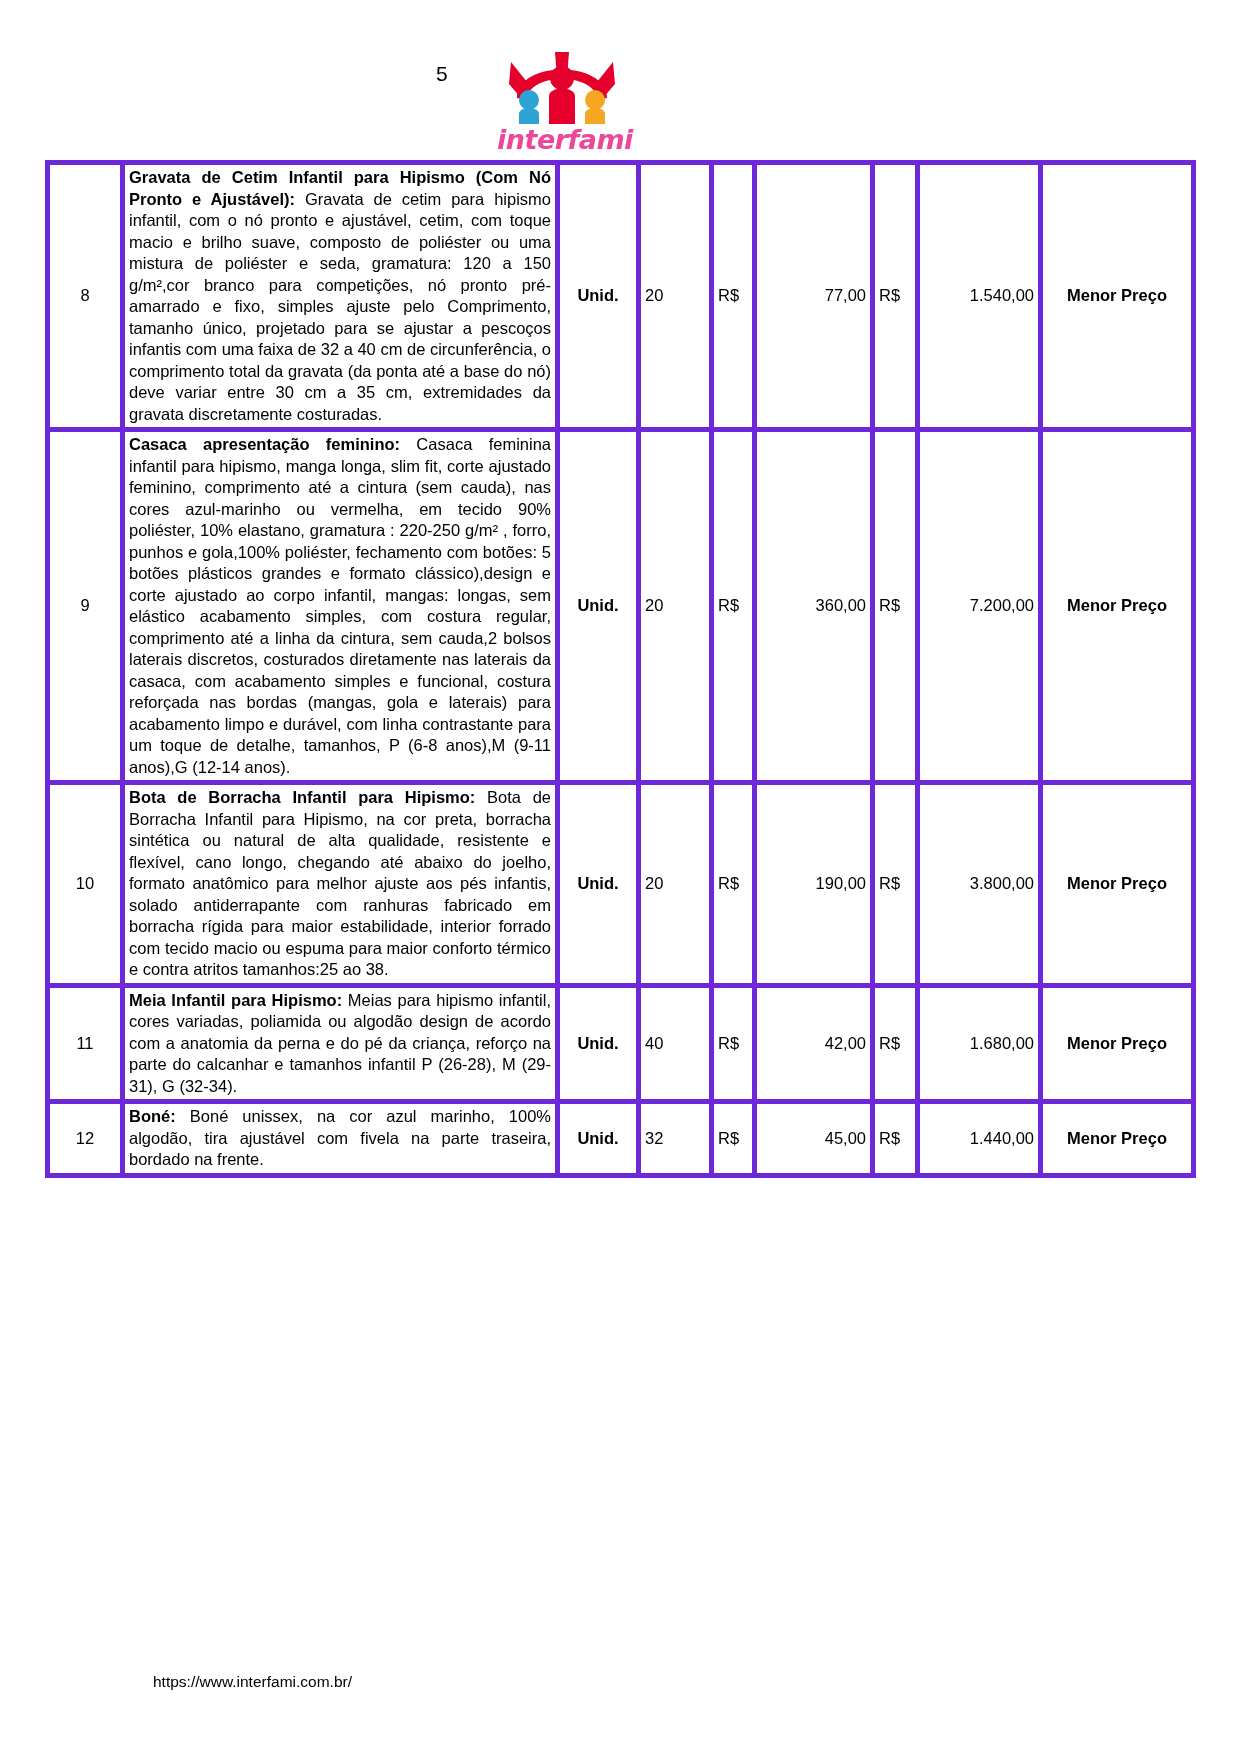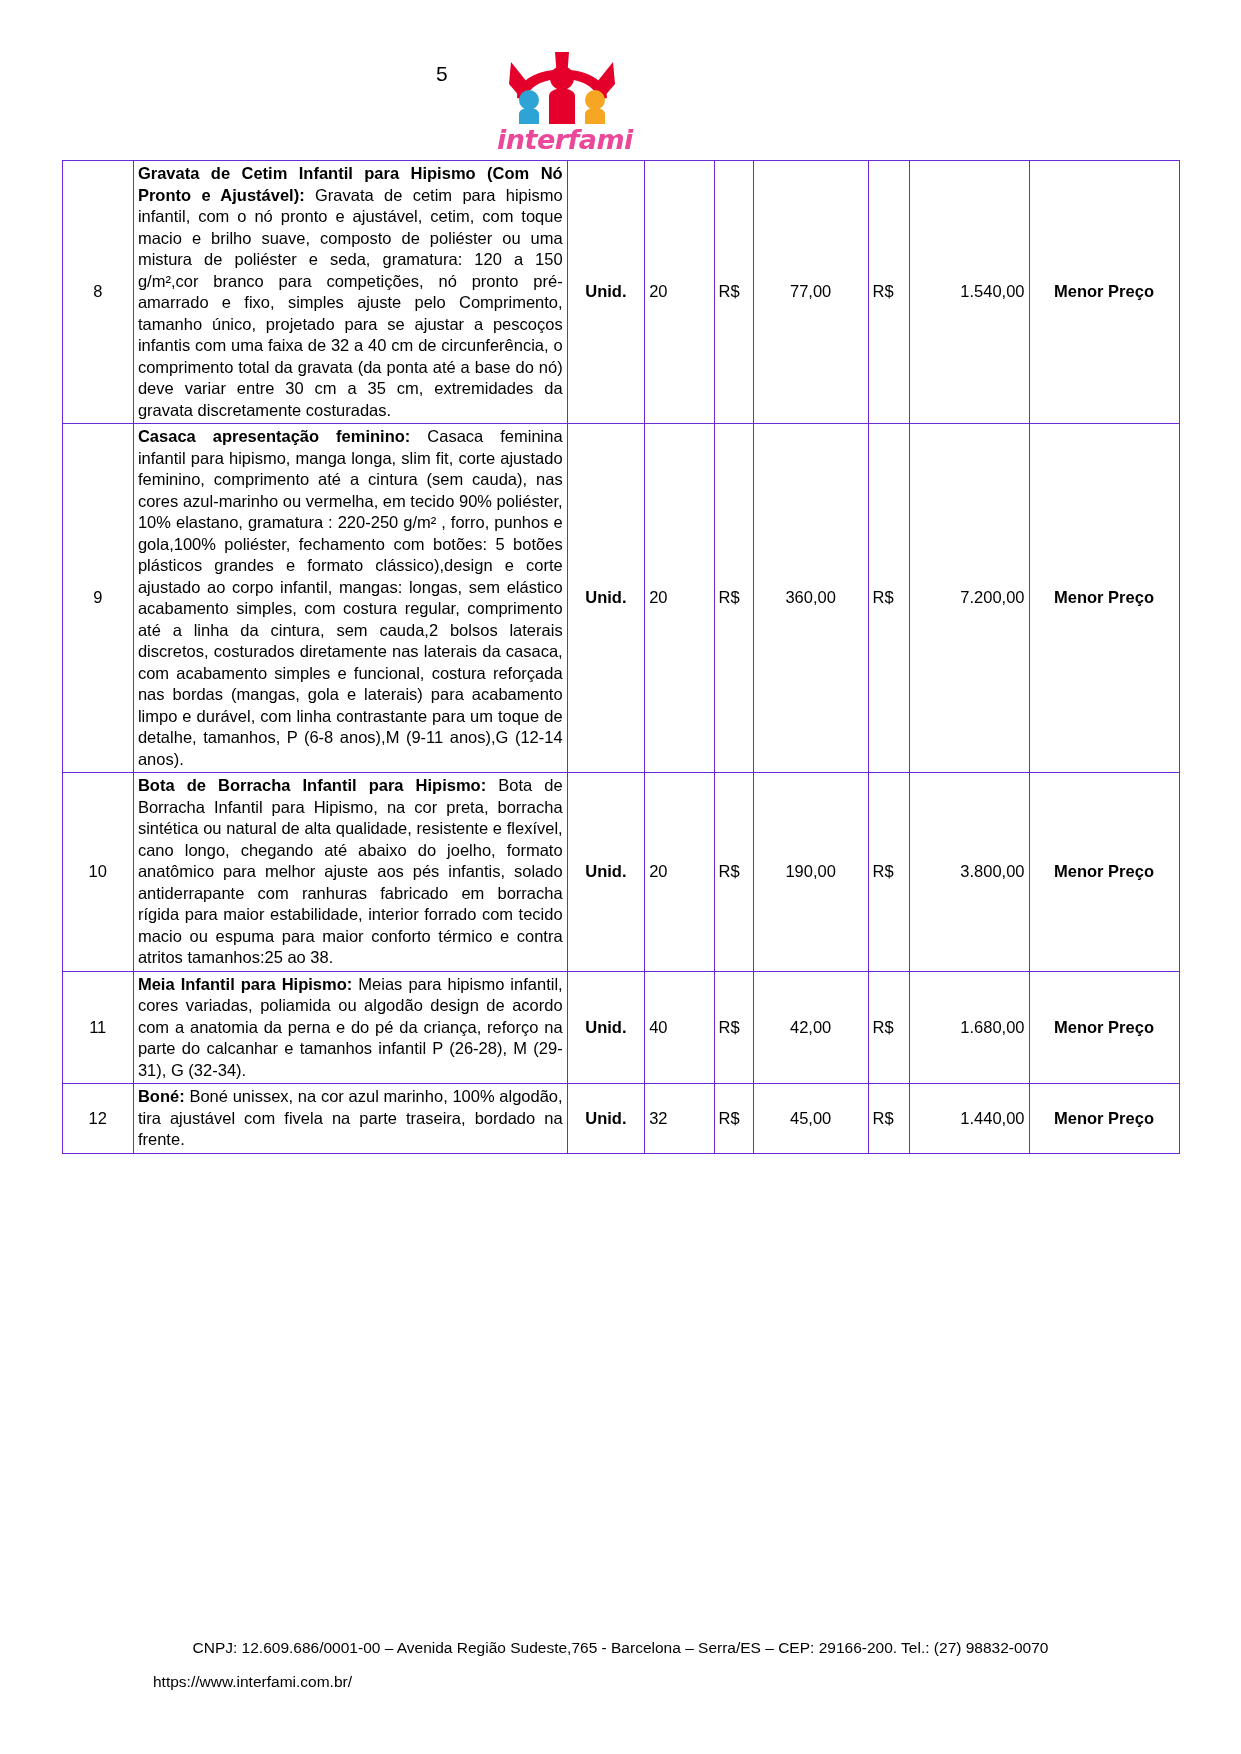--- a/index.html
+++ b/index.html
@@ -56,21 +56,21 @@
   }
 
   
   table.items {
     border-collapse: collapse;
     margin: 0 auto;
     width: 1118px;
     table-layout: fixed;
   }
   table.items td {
-    border: 1px solid #6d28d9;
+    border: 5px solid #6d28d9;
     vertical-align: middle;
     padding: 2px 4px;
     font-size: 16.5px;
     line-height: 21.5px;
   }
   td.col-num {
     width: 62px;
     text-align: center;
     font-size: 17px;
   }
@@ -90,21 +90,21 @@
     width: 60px;
     text-align: left;
   }
   td.col-cur1 {
     width: 30px;
     text-align: left;
     padding-left: 8px;
   }
   td.col-val1 {
     width: 105px;
-    text-align: center;
+    text-align: right;
     padding-right: 12px;
     border-left: none;
   }
   td.col-cur2 {
     width: 32px;
     text-align: left;
     padding-left: 8px;
   }
   td.col-val2 {
     width: 110px;
@@ -220,17 +220,16 @@
         <td class="col-cur1">R$</td>
         <td class="col-val1">45,00</td>
         <td class="col-cur2">R$</td>
         <td class="col-val2">1.440,00</td>
         <td class="col-crit">Menor Preço</td>
       </tr>
     </tbody>
   </table>
 
   <div class="footer">
-    <p class="line1">CNPJ: 12.609.686/0001-00 – Avenida Região Sudeste,765 - Barcelona – Serra/ES – CEP: 29166-200. Tel.: (27) 98832-0070</p>
     <p class="last">https://www.interfami.com.br/</p>
   </div>
 
 </div>
 
 </body></html>

